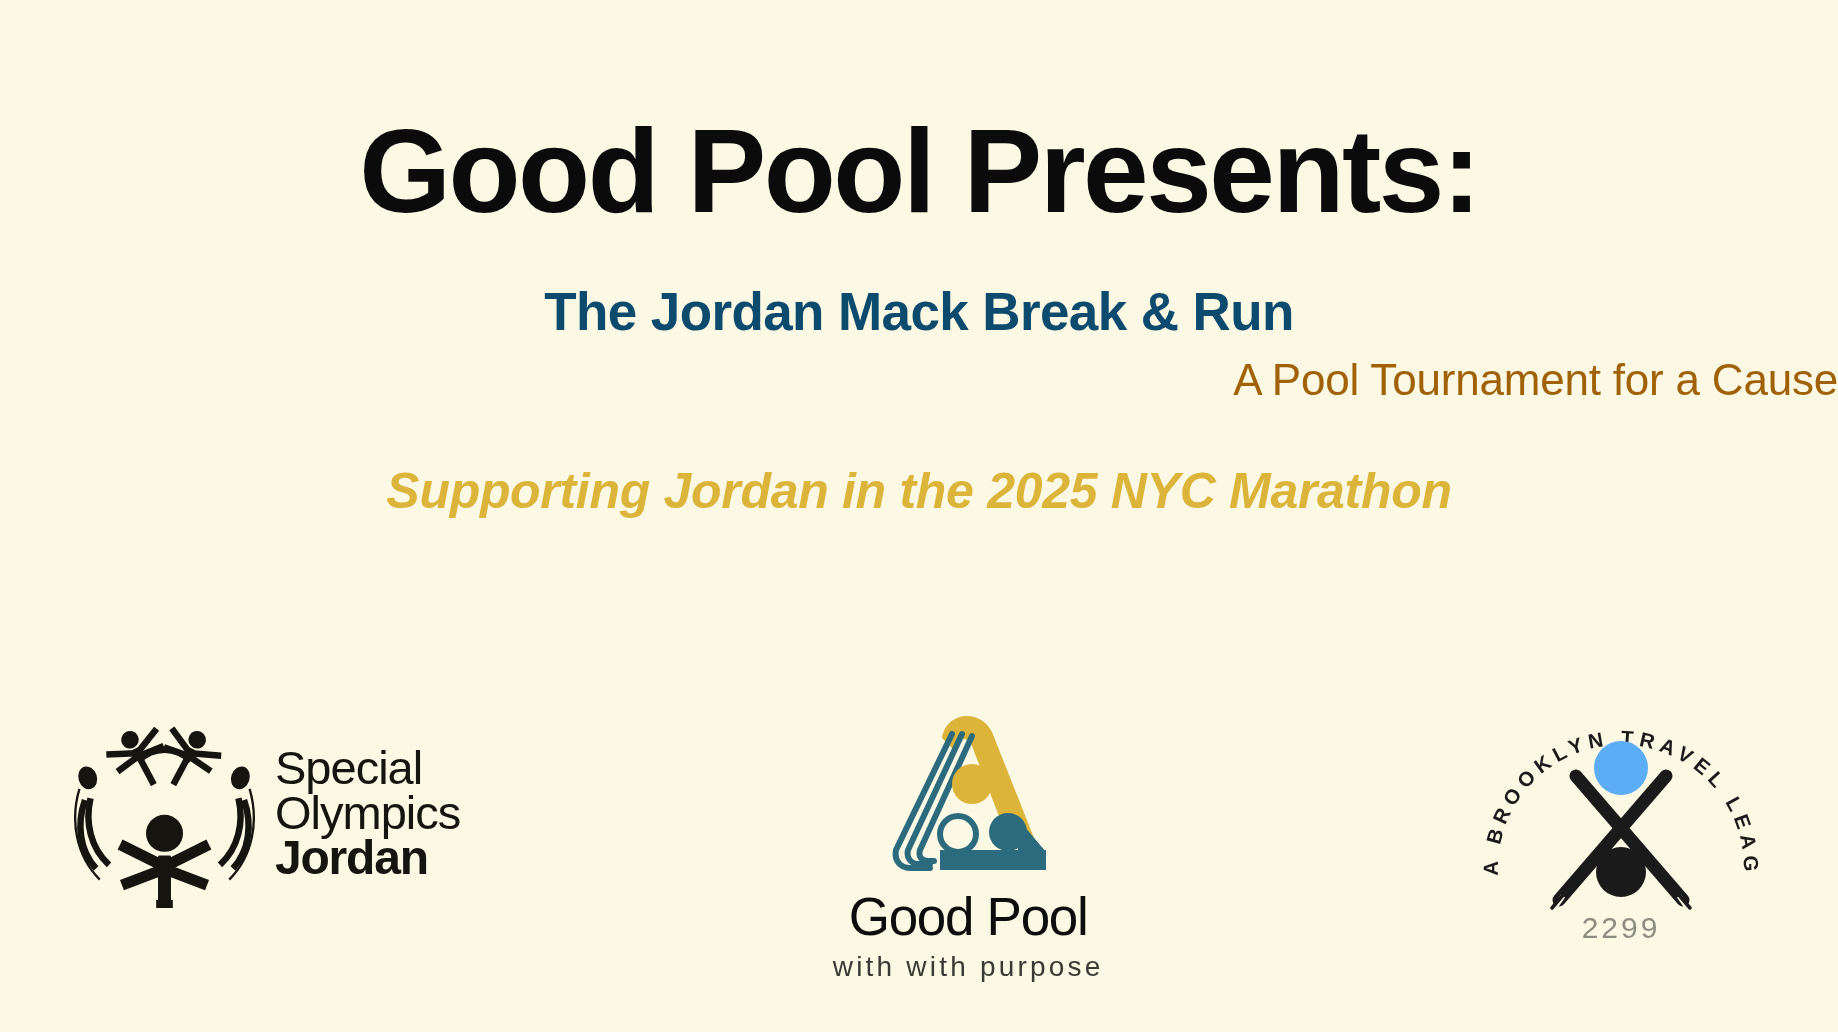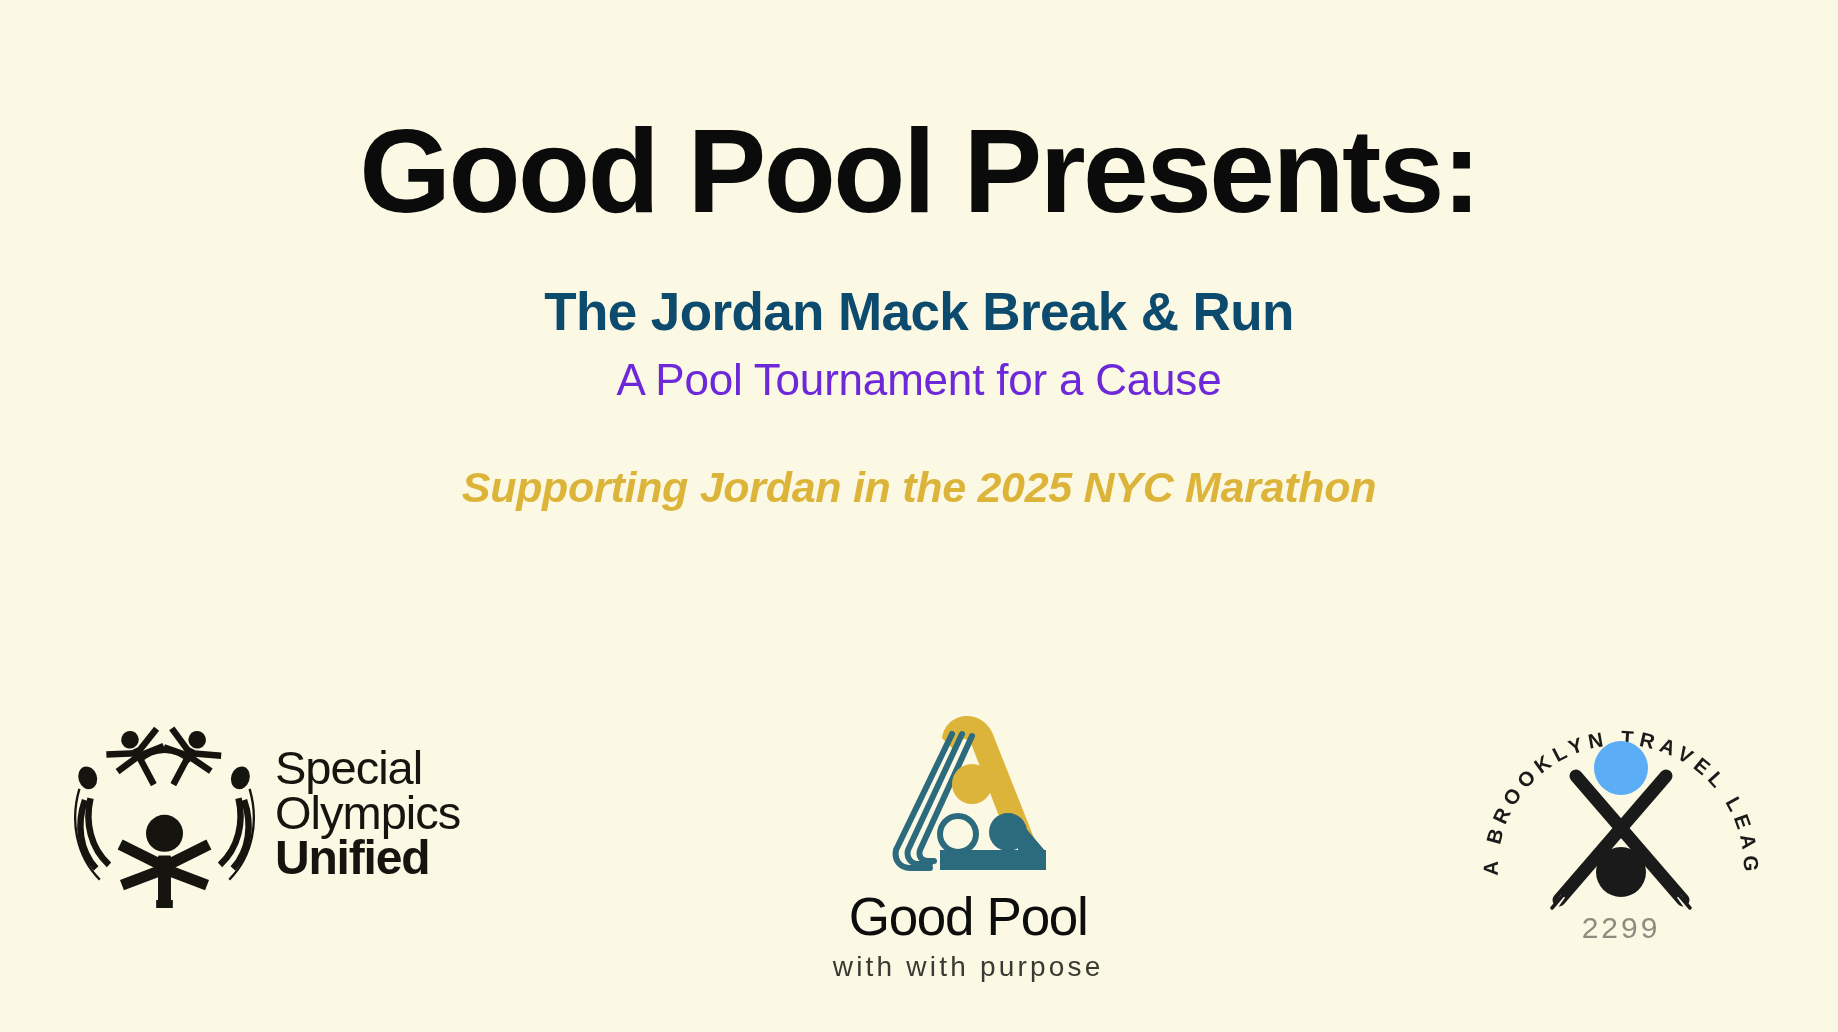--- a/index.html
+++ b/index.html
@@ -48,29 +48,30 @@
     letter-spacing: -0.6px;
     color: #0c4a6e;
     line-height: 1.05;
   }
 
   .sub-sub {
     margin: 0;
     padding-top: 16px;
     font-size: 44px;
     font-weight: normal;
-    color: #6d28d9;
+    color: #a16207;
     letter-spacing: -0.2px;
     line-height: 1.1;
+    text-align: right;
   }
 
   .tagline {
     margin: 0;
     padding-top: 60px;
-    font-size: 43px;
+    font-size: 50px;
     font-weight: bold;
     font-style: italic;
     color: #DDB43A;
     letter-spacing: -0.3px;
     line-height: 1.1;
   }
 
   
   .logo-row {
     position: absolute;
@@ -225,21 +226,21 @@
                 </g>
                 <rect x="-9" y="86" width="7" height="14"></rect>
                 <rect x="2" y="86" width="7" height="14"></rect>
               </g>
             </g>
           </svg>
         </span>
         <div class="so-text">
           <span class="so-line-light">Special</span>
           <span class="so-line-light">Olympics</span>
-          <span class="so-line-bold">Unified</span>
+          <span class="so-line-bold">Jordan</span>
         </div>
       </div>
     </div>
 
     <div class="logo-cell">
       <div class="gp-logo">
         <span>
           <svg class="gp-mark" viewBox="0 0 200 190" xmlns="http://www.w3.org/2000/svg">
 
             <path d="M74 38 C 78 12, 112 8, 124 32 L 166 138 L 144 150 L 104 46 C 100 36, 88 36, 88 52 Z" fill="#DDB43A"></path>

